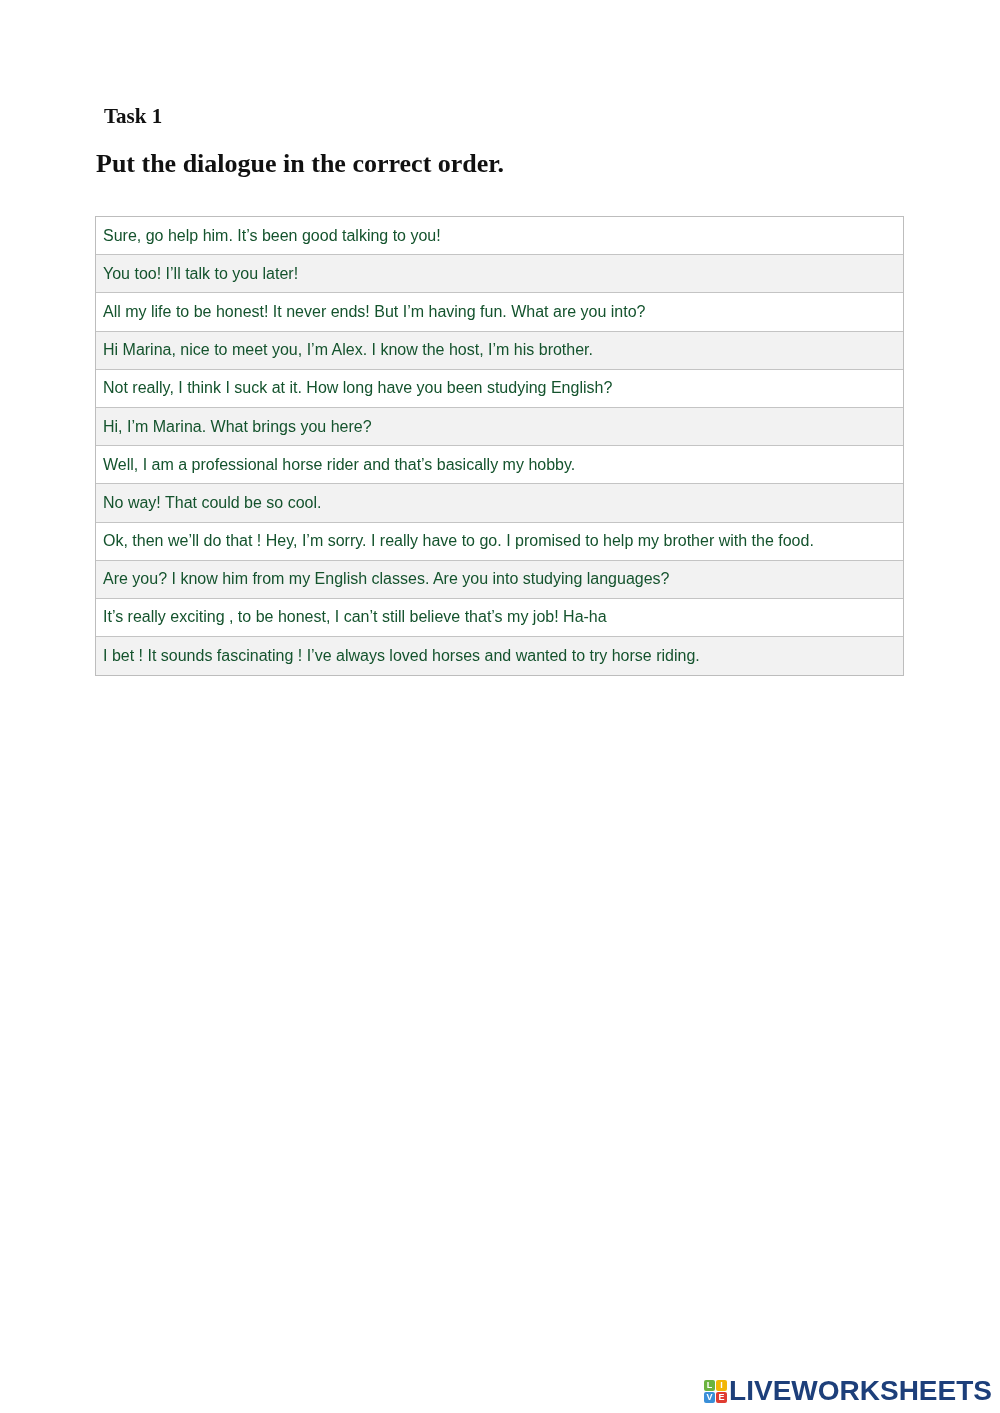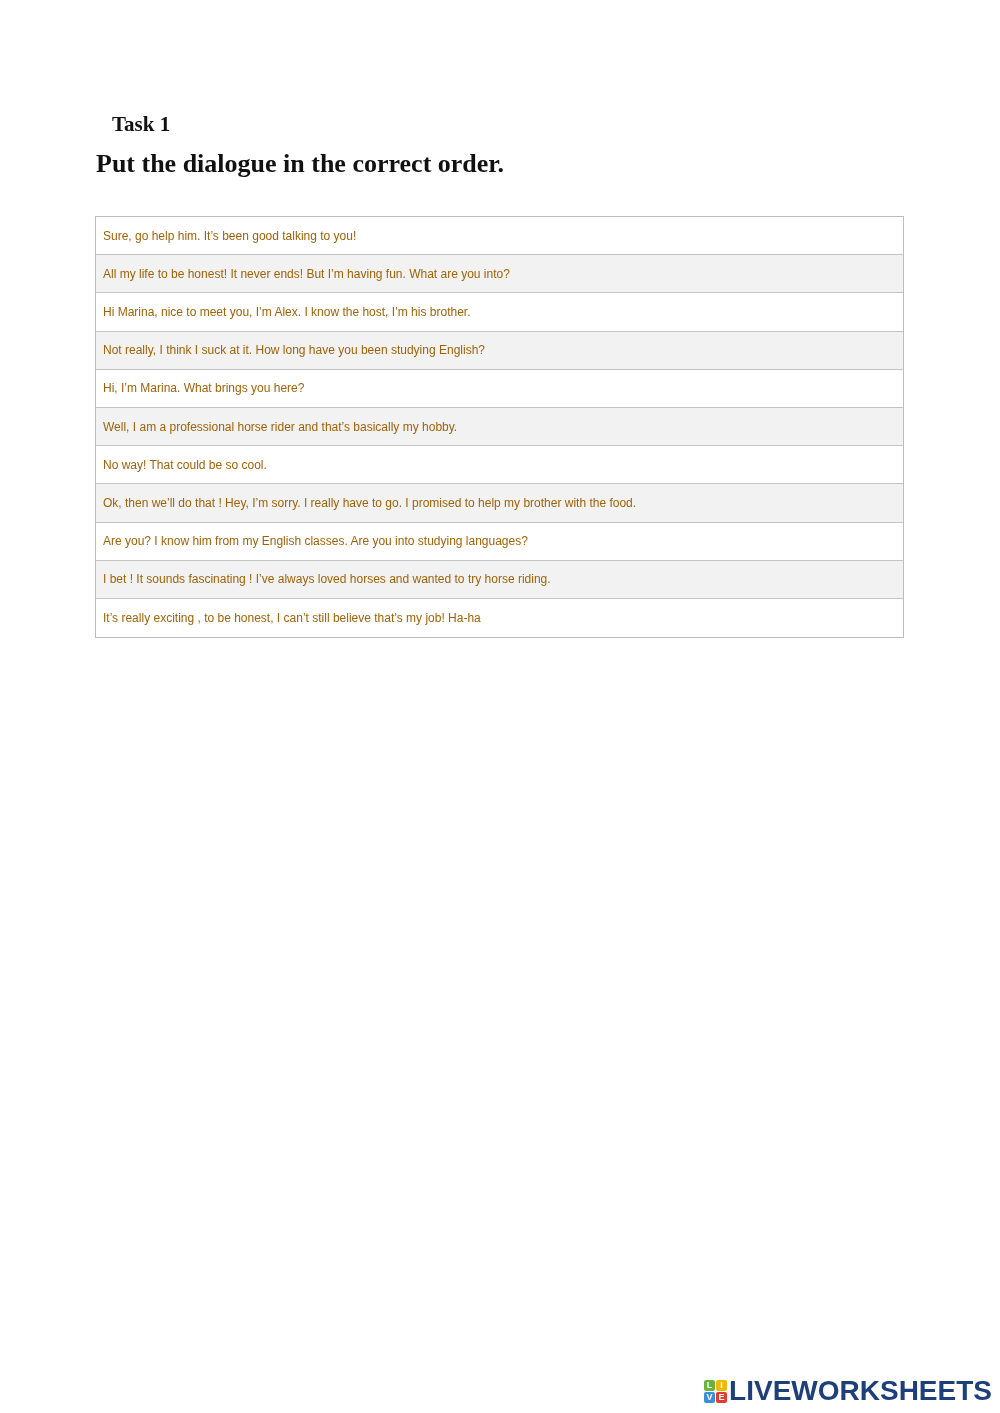--- a/index.html
+++ b/index.html
@@ -14,21 +14,21 @@
       overflow: hidden;
     }
     .task-title {
       position: absolute;
       left: 96px;
       top: 96px;
       font-family: "Liberation Serif", serif;
       font-weight: bold;
       font-size: 21px;
       color: #111;
-      margin: 16px;
+      margin: 8px;
     }
     .instruction {
       position: absolute;
       left: 96px;
       top: 149px;
       font-family: "Liberation Serif", serif;
       font-weight: bold;
       font-size: 26px;
       color: #111;
       margin: 0;
@@ -42,22 +42,22 @@
       box-sizing: border-box;
     }
     .row {
       height: 38.2px;
       box-sizing: border-box;
       border-bottom: 1px solid #c4c4c4;
       display: flex;
       align-items: center;
       padding-left: 7px;
       font-family: "Liberation Sans", sans-serif;
-      font-size: 12px;
-      color: #a16207;
+      font-size: 16px;
+      color: #14532d;
       white-space: nowrap;
     }
     .row:nth-child(odd) { background: #ffffff; }
     .row:nth-child(even) { background: #f2f2f2; }
     .row:last-child { border-bottom: none; }
 
     .logo {
       position: absolute;
       right: 8px;
       bottom: 6px;
@@ -89,30 +89,31 @@
     }
   </style>
 </head>
 <body>
 
 <h1 class="task-title">Task 1</h1>
 <h2 class="instruction">Put the dialogue in the correct order.</h2>
 
 <div class="dialogue-table">
   <div class="row">Sure, go help him. It’s been good talking to you!</div>
+  <div class="row">You too! I’ll talk to you later!</div>
   <div class="row">All my life to be honest! It never ends! But I’m having fun. What are you into?</div>
   <div class="row">Hi Marina, nice to meet you, I’m Alex. I know the host, I’m his brother.</div>
   <div class="row">Not really, I think I suck at it. How long have you been studying English?</div>
   <div class="row">Hi, I’m Marina. What brings you here?</div>
   <div class="row">Well, I am a professional horse rider and that’s basically my hobby.</div>
   <div class="row">No way! That could be so cool.</div>
   <div class="row">Ok, then we’ll do that ! Hey, I’m sorry. I really have to go. I promised to help my brother with the food.</div>
   <div class="row">Are you? I know him from my English classes. Are you into studying languages?</div>
+  <div class="row">It’s really exciting , to be honest, I can’t still believe that’s my job! Ha-ha</div>
   <div class="row">I bet ! It sounds fascinating ! I’ve always loved horses and wanted to try horse riding.</div>
-  <div class="row">It’s really exciting , to be honest, I can’t still believe that’s my job! Ha-ha</div>
 </div>
 
 <div class="logo">
   <div class="logo-blocks">
     <span style="background:#6bb33f">L</span>
     <span style="background:#f2b705">I</span>
     <span style="background:#3a8fd8">V</span>
     <span style="background:#e03c31">E</span>
   </div>
   <span class="logo-text">LIVEWORKSHEETS</span>

